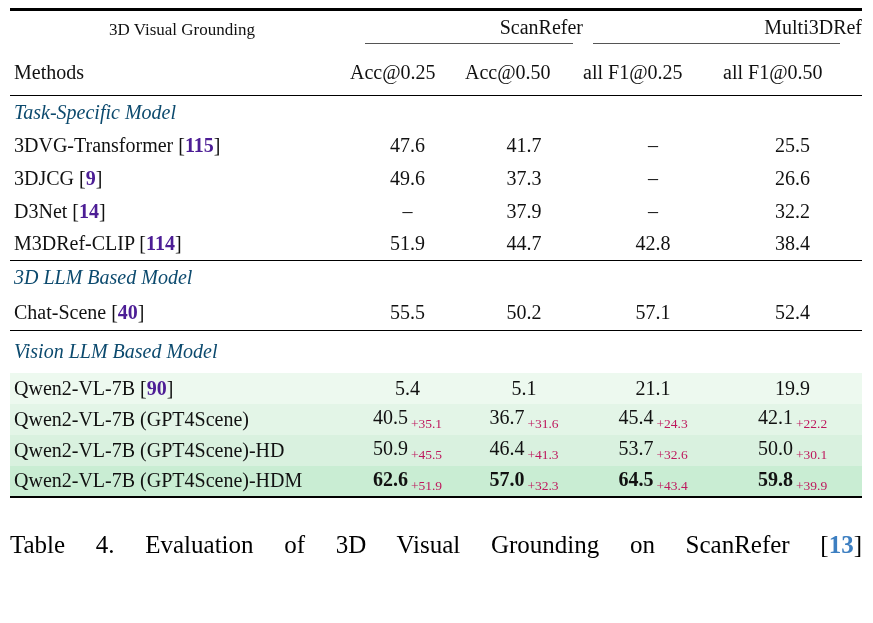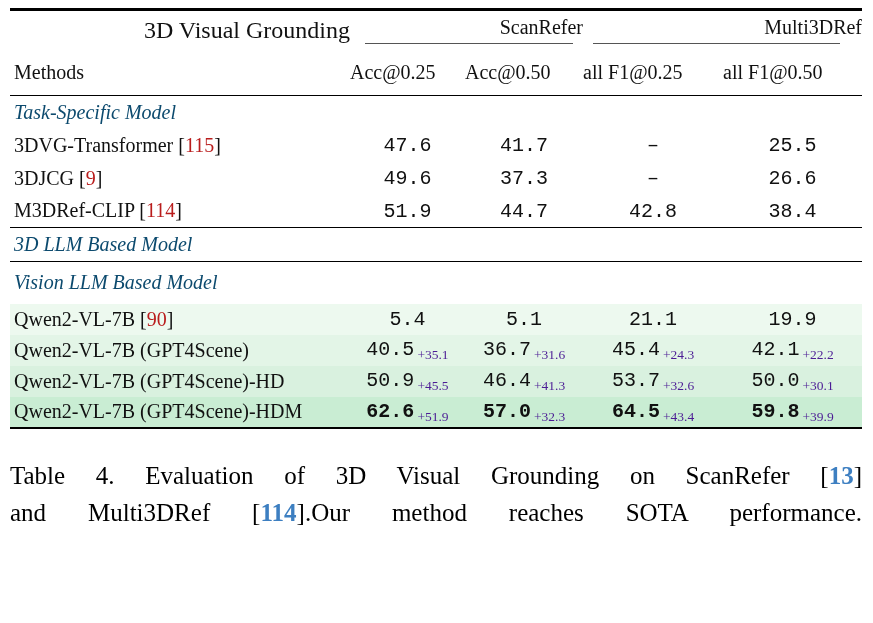--- a/index.html
+++ b/index.html
@@ -29,21 +29,21 @@
   col.c-n4 { width: 139px; }
 
   th, td {
     padding: 0;
     font-weight: normal;
     vertical-align: middle;
     white-space: nowrap;
   }
   tr.hdr1 { height: 40px; }
   tr.hdr1 th { vertical-align: middle; }
-  .table-title { text-align: right; padding-left: 4px; font-size: 24px; }
+  .table-title { text-align: center; padding-left: 4px; font-size: 17px; }
   .group-cell { vertical-align: bottom; }
   .group-label { text-align: right; font-size: 20px; padding-bottom: 2px; }
   .group-rule-scanrefer { border-bottom: 1px solid #555; margin: 2px 10px 0 15px; height: 0; }
   .group-rule-multi3dref { border-bottom: 1px solid #555; margin: 2px 22px 0 10px; height: 0; }
 
   tr.hdr2 { height: 46px; }
   tr.hdr2 th { border-bottom: 1.5px solid #000; }
   .methods-h { text-align: left; padding-left: 4px; }
   .col-h { text-align: left; font-size: 20px; }
 
@@ -57,27 +57,27 @@
   tr.section-row { height: 33px; }
   tr.section-row.ruled td { border-top: 1.2px solid #000; }
   tr.sec2 { height: 34px; }
   tr.sec3 { height: 42px; }
 
   tr.data-row { height: 33px; }
   tr.data-row.chat { height: 36px; }
   tr.data-row.hl { height: 31px; }
   td.method { text-align: left; padding-left: 4px; font-size: 20px; }
   td.num { text-align: center; font-size: 20px; }
-  .cite { color: #b91c1c; text-decoration: none; cursor: pointer; }
-  .v { display: inline-block; font-family: Liberation Mono, monospace; }
+  .cite { color: #4c1d95; text-decoration: none; cursor: pointer; font-weight: bold; }
+  .v { display: inline-block; }
   .v.b { font-weight: bold; }
   .d {
     display: inline-block;
     font-size: 13.5px;
-    color: #4c1d95;
+    color: #be185d;
     vertical-align: -4px;
     margin-left: 3px;
   }
   .d:empty { display: none; margin: 0; }
 
   .caption {
     margin: 28px 11px 0 10px;
     width: 852px;
     font-size: 25px;
     line-height: 37px;
@@ -135,29 +135,43 @@
       <td class="num"><span class="v">25.5</span></td>
     </tr>
     <tr class="data-row">
       <td class="method"><span>3DJCG [</span><span class="cite">9</span><span>]</span></td>
       <td class="num"><span class="v">49.6</span></td>
       <td class="num"><span class="v">37.3</span></td>
       <td class="num"><span class="v">–</span></td>
       <td class="num"><span class="v">26.6</span></td>
     </tr>
     <tr class="data-row">
+      <td class="method"><span>D3Net [</span><span class="cite">14</span><span>]</span></td>
+      <td class="num"><span class="v">–</span></td>
+      <td class="num"><span class="v">37.9</span></td>
+      <td class="num"><span class="v">–</span></td>
+      <td class="num"><span class="v">32.2</span></td>
+    </tr>
+    <tr class="data-row">
       <td class="method"><span>M3DRef-CLIP [</span><span class="cite">114</span><span>]</span></td>
       <td class="num"><span class="v">51.9</span></td>
       <td class="num"><span class="v">44.7</span></td>
       <td class="num"><span class="v">42.8</span></td>
       <td class="num"><span class="v">38.4</span></td>
     </tr>
 
     <tr class="section-row sec2 ruled">
       <td colspan="5">3D LLM Based Model</td>
+    </tr>
+    <tr class="data-row chat">
+      <td class="method"><span>Chat-Scene [</span><span class="cite">40</span><span>]</span></td>
+      <td class="num"><span class="v">55.5</span></td>
+      <td class="num"><span class="v">50.2</span></td>
+      <td class="num"><span class="v">57.1</span></td>
+      <td class="num"><span class="v">52.4</span></td>
     </tr>
 
     <tr class="section-row sec3 ruled">
       <td colspan="5">Vision LLM Based Model</td>
     </tr>
     <tr class="data-row hl" style="background: rgb(237, 249, 239);">
       <td class="method"><span>Qwen2-VL-7B [</span><span class="cite">90</span><span>]</span></td>
       <td class="num"><span class="v">5.4</span></td>
       <td class="num"><span class="v">5.1</span></td>
       <td class="num"><span class="v">21.1</span></td>
@@ -182,16 +196,15 @@
       <td class="num"><span class="v b">62.6</span><span class="d">+51.9</span></td>
       <td class="num"><span class="v b">57.0</span><span class="d">+32.3</span></td>
       <td class="num"><span class="v b">64.5</span><span class="d">+43.4</span></td>
       <td class="num"><span class="v b">59.8</span><span class="d">+39.9</span></td>
     </tr>
   </tbody>
     </table>
 
   <div class="caption">
     <div class="cap-line"><span>Table 4. </span><span class="cap-b">Evaluation of 3D Visual Grounding on ScanRefer [</span><span class="cap-cite">13</span><span class="cap-b">]</span></div>
-    <div class="cap-line"><span class="cap-b">and Multi3DRef [</span><span class="cap-cite">114</span><span class="cap-b">].</span><span class="cap-tail">Our method reaches SOTA performance.</span></div>
   </div>
 
 </div>
 
 </body></html>

